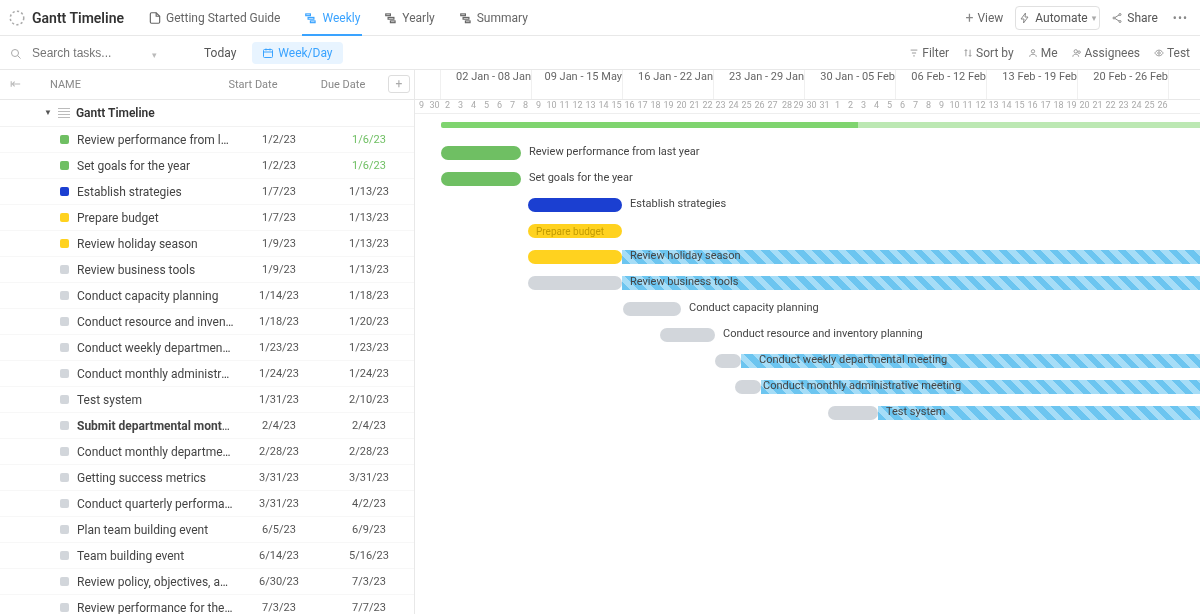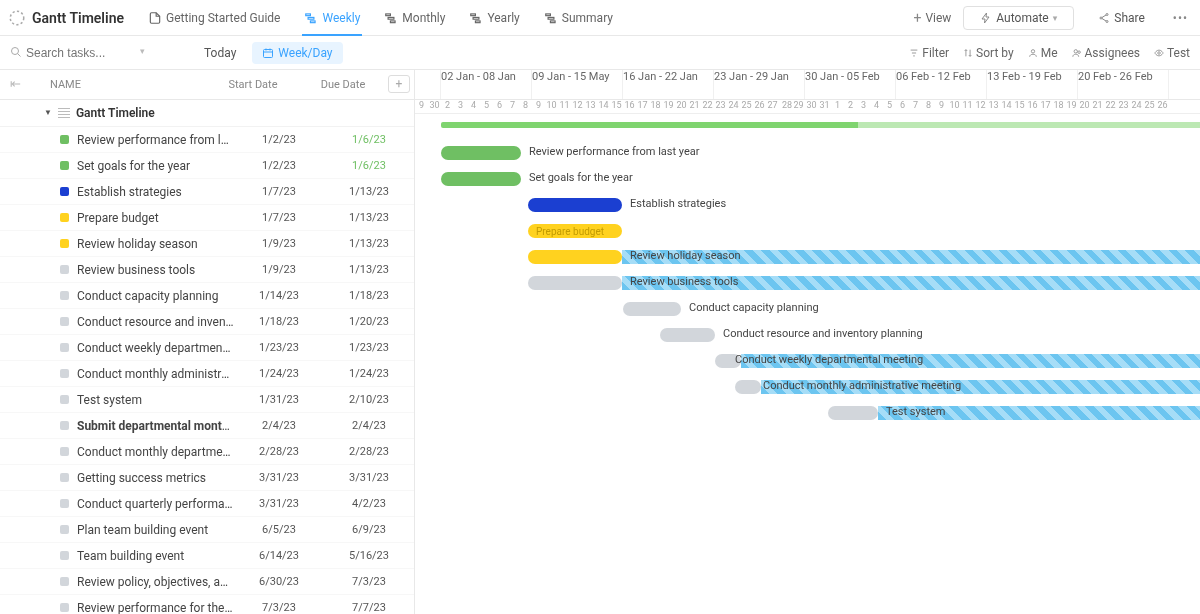--- a/index.html
+++ b/index.html
@@ -9,27 +9,27 @@
 .top-bar { height: 36px; border-bottom: 1px solid #e8e8e8; display: flex; align-items: center; padding: 0 8px; }
 .top-bar .page-icon { width: 18px; height: 18px; margin-right: 6px; color: #888; }
 .top-bar .page-title { font-size: 14px; font-weight: 600; color: #333; margin-right: 12px; }
 .top-tabs { display: flex; align-items: center; flex: 1; }
 .top-tab { display: flex; align-items: center; padding: 0 12px; height: 36px; color: #666; cursor: pointer; position: relative; }
 .top-tab.active { color: #3aa3ff; }
 .top-tab.active::after { content: ""; position: absolute; bottom: 0; left: 10px; right: 10px; height: 2px; background: #3aa3ff; }
 .top-tab .tab-ico { width: 14px; height: 14px; margin-right: 4px; }
 .top-tab .plus { font-size: 14px; margin-right: 4px; color: #888; }
 .top-right { display: flex; align-items: center; gap: 8px; }
-.btn { display: flex; align-items: center; gap: 4px; padding: 4px 16px; border: 1px solid #e0e0e0; border-radius: 4px; background: #fff; cursor: pointer; color: #555; font-size: 12px; }
+.btn { display: flex; align-items: center; gap: 4px; padding: 4px 3px; border: 1px solid #e0e0e0; border-radius: 4px; background: #fff; cursor: pointer; color: #555; font-size: 12px; }
 .btn .chev { font-size: 9px; color: #aaa; }
 .dots { padding: 4px; cursor: pointer; color: #888; letter-spacing: 1px; }
 
 
 .ctrl-bar { height: 34px; border-bottom: 1px solid #e8e8e8; display: flex; align-items: center; padding: 0 10px; gap: 8px; }
-.search-box { display: flex; align-items: flex-start; gap: 4px; flex: 0 0 150px; color: #aaa; }
+.search-box { display: flex; align-items: flex-end; gap: 10px; flex: 0 0 150px; color: #aaa; }
 .search-box input { border: none; outline: none; font-size: 12px; color: #aaa; width: 110px; }
 .chev-small { font-size: 9px; color: #bbb; }
 .ctrl-spacer { width: 20px; }
 .today-btn { color: #555; cursor: pointer; padding: 4px 8px; }
 .pill { display: flex; align-items: center; gap: 4px; background: #e8f4ff; color: #3aa3ff; padding: 4px 10px; border-radius: 4px; cursor: pointer; }
 .ctrl-right { margin-left: auto; display: flex; align-items: center; gap: 14px; color: #666; }
 .ctrl-right .itm { display: flex; align-items: center; gap: 3px; cursor: pointer; }
 
 
 .main { display: flex; height: calc(614px - 70px); }
@@ -46,21 +46,21 @@
 .task-row { display: flex; align-items: center; height: 26px; padding-left: 60px; border-bottom: 1px solid #f7f7f7; }
 .task-row .sq { width: 9px; height: 9px; border-radius: 2px; margin-right: 8px; flex-shrink: 0; }
 .task-row .nm { flex: 1; color: #444; white-space: nowrap; overflow: hidden; text-overflow: ellipsis; font-size: 12px; }
 .task-row .dt { width: 90px; text-align: center; color: #555; font-size: 11px; }
 .task-row .dt.green { color: #6fbf63; }
 .tasklist { overflow: hidden; }
 
 
 .right-pane { flex: 1; overflow: hidden; position: relative; }
 .tl-header { height: 30px; border-bottom: 1px solid #e8e8e8; display: flex; }
-.week-cell { flex: 0 0 91px; border-right: 1px solid #f0f0f0; text-align: left; font-size: 11px; color: #666; padding-top: 0px; line-height: 14px; }
+.week-cell { flex: 0 0 91px; border-right: 1px solid #f0f0f0; text-align: right; font-size: 11px; color: #666; padding-top: 0px; line-height: 14px; }
 .tl-body { position: relative; }
 .tl-row { height: 26px; position: relative; }
 .summary-bar { position: absolute; top: 8px; left: 26px; right: 0; height: 6px; background: #7fd46f; border-radius: 2px; }
 .summary-bar::after{content:"";position:absolute;left:55%;right:0;top:0;bottom:0;background:#bce8b3;}
 .bar { position: absolute; top: 6px; height: 14px; border-radius: 7px; }
 .bar-lbl { position: absolute; top: 5px; font-size: 11px; color: #444; white-space: nowrap; }
 .hatch-blue { background: repeating-linear-gradient(45deg,#6cc5f0,#6cc5f0 6px,#a6ddf7 6px,#a6ddf7 12px); }
 svg { display: block; }
 </style>
 </head>
@@ -85,30 +85,20 @@
       </div>
       <div class="top-tab active">
         <span class="tab-ico">
           <svg width="14" height="14" viewBox="0 0 24 24" fill="none" stroke="currentColor" stroke-width="2">
             <rect x="3" y="5" width="8" height="3"></rect>
             <rect x="7" y="11" width="10" height="3"></rect>
             <rect x="11" y="17" width="8" height="3"></rect>
           </svg>
         </span>
         <span>Weekly</span>
-      </div>
-      <div class="top-tab">
-        <span class="tab-ico">
-          <svg width="14" height="14" viewBox="0 0 24 24" fill="none" stroke="currentColor" stroke-width="2">
-            <rect x="3" y="5" width="8" height="3"></rect>
-            <rect x="7" y="11" width="10" height="3"></rect>
-            <rect x="11" y="17" width="8" height="3"></rect>
-          </svg>
-        </span>
-        <span>Monthly</span>
       </div>
       <div class="top-tab">
         <span class="tab-ico">
           <svg width="14" height="14" viewBox="0 0 24 24" fill="none" stroke="currentColor" stroke-width="2">
             <rect x="3" y="5" width="8" height="3"></rect>
             <rect x="7" y="11" width="10" height="3"></rect>
             <rect x="11" y="17" width="8" height="3"></rect>
           </svg>
         </span>
         <span>Yearly</span>
@@ -451,21 +441,21 @@
           <div class="bar" style="left:208px;width:58px;background:#d2d6db"></div>
           <span class="bar-lbl" style="left:274px">Conduct capacity planning</span>
         </div>
         <div class="tl-row">
           <div class="bar" style="left:245px;width:55px;background:#d2d6db"></div>
           <span class="bar-lbl" style="left:308px">Conduct resource and inventory planning</span>
         </div>
         <div class="tl-row">
           <div class="bar" style="left:300px;width:26px;background:#d2d6db"></div>
           <div class="bar hatch-blue" style="left:326px;right:0;border-radius:0"></div>
-          <span class="bar-lbl" style="left:320px">Conduct weekly departmental meeting</span>
+          <span class="bar-lbl" style="left:344px">Conduct weekly departmental meeting</span>
         </div>
         <div class="tl-row">
           <div class="bar" style="left:320px;width:26px;background:#d2d6db"></div>
           <div class="bar hatch-blue" style="left:346px;right:0;border-radius:0"></div>
           <span class="bar-lbl" style="left:348px">Conduct monthly administrative meeting</span>
         </div>
         <div class="tl-row">
           <div class="bar" style="left:413px;width:50px;background:#d2d6db"></div>
           <div class="bar hatch-blue" style="left:463px;right:0;border-radius:0"></div>
           <span class="bar-lbl" style="left:471px">Test system</span>

